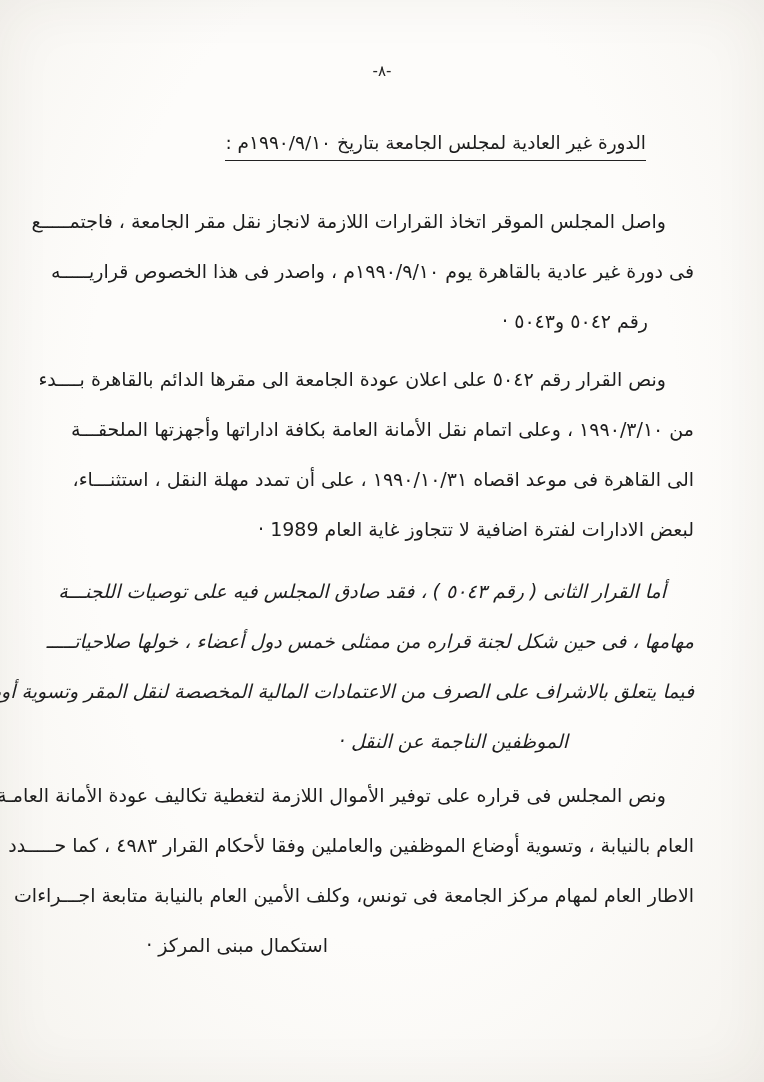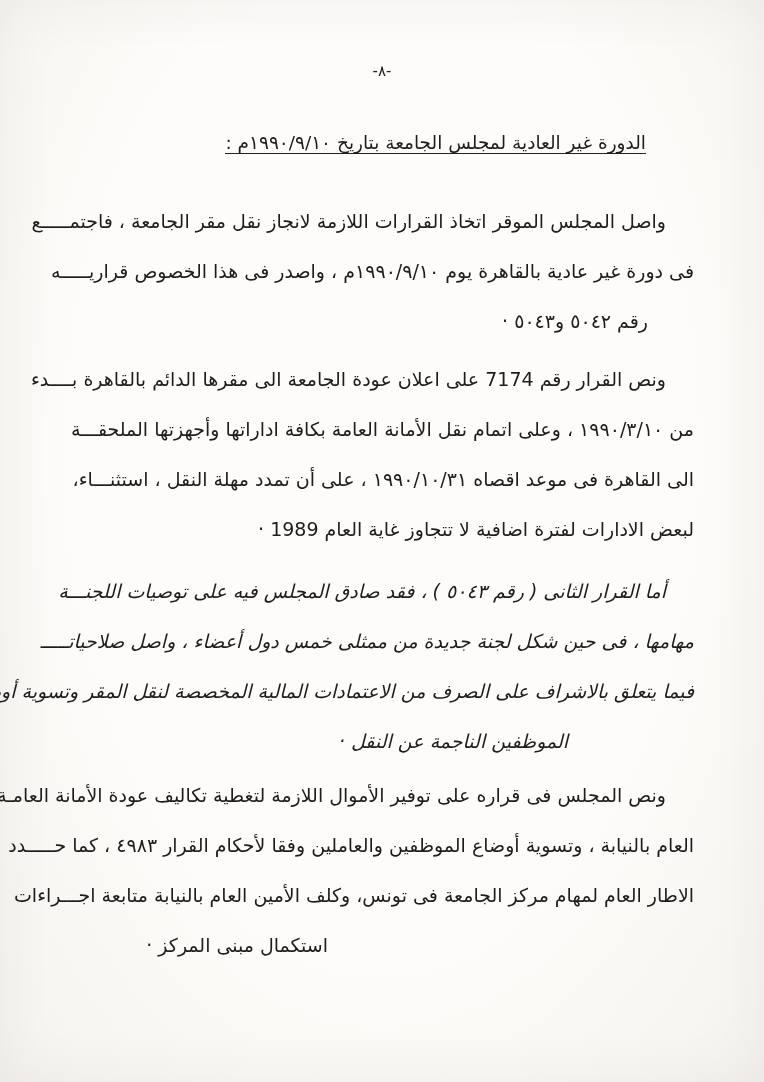--- a/index.html
+++ b/index.html
@@ -32,20 +32,21 @@
   .title {
     margin: 48px 0 0;
     padding-right: 48px;
     font-size: 18.5px;
     font-weight: normal;
     line-height: 30px;
     white-space: nowrap;
   }
   .title .u {
     border-bottom: 1.5px solid #222;
+    padding-bottom: 7px;
   }
   .para { margin: 0; }
   .para-1 { margin-top: 38px; }
   .para-2 { margin-top: 8px; }
   .para-3 { margin-top: 12px; font-style: italic; }
   .para-4 { margin-top: 4px; }
   .line {
     font-size: 19px;
     line-height: 50px;
     white-space: nowrap;
@@ -70,29 +71,29 @@
 
     <h1 class="title"><span class="u">الدورة غير العادية لمجلس الجامعة بتاريخ ١٩٩٠/٩/١٠م :</span></h1>
 
     <div class="para para-1">
       <div class="line ind-first">واصل المجلس الموقر اتخاذ القرارات اللازمة لانجاز نقل مقر الجامعة ، فاجتمـــــع</div>
       <div class="line">فى دورة غير عادية بالقاهرة يوم ١٩٩٠/٩/١٠م ، واصدر فى هذا الخصوص قراريـــــه</div>
       <div class="line ind-sm">رقم ٥٠٤٢ و٥٠٤٣ ·</div>
     </div>
 
     <div class="para para-2">
-      <div class="line ind-first">ونص القرار رقم 7174 على اعلان عودة الجامعة الى مقرها الدائم بالقاهرة بــــدء</div>
+      <div class="line ind-first">ونص القرار رقم ٥٠٤٢ على اعلان عودة الجامعة الى مقرها الدائم بالقاهرة بــــدء</div>
       <div class="line">من ١٩٩٠/٣/١٠ ، وعلى اتمام نقل الأمانة العامة بكافة اداراتها وأجهزتها الملحقـــة</div>
       <div class="line">الى القاهرة فى موعد اقصاه ١٩٩٠/١٠/٣١ ، على أن تمدد مهلة النقل ، استثنـــاء،</div>
       <div class="line">لبعض الادارات لفترة اضافية لا تتجاوز غاية العام 1989 ·</div>
     </div>
 
     <div class="para para-3">
       <div class="line ind-first">أما القرار الثانى ( رقم ٥٠٤٣ ) ، فقد صادق المجلس فيه على توصيات اللجنـــة</div>
-      <div class="line">مهامها ، فى حين شكل لجنة جديدة من ممثلى خمس دول أعضاء ، واصل صلاحياتـــــ</div>
+      <div class="line">مهامها ، فى حين شكل لجنة قراره من ممثلى خمس دول أعضاء ، خولها صلاحياتـــــ</div>
       <div class="line">فيما يتعلق بالاشراف على الصرف من الاعتمادات المالية المخصصة لنقل المقر وتسوية أوضـاع</div>
       <div class="line ind-md">الموظفين الناجمة عن النقل ·</div>
     </div>
 
     <div class="para para-4">
       <div class="line ind-first">ونص المجلس فى قراره على توفير الأموال اللازمة لتغطية تكاليف عودة الأمانة العامـة</div>
       <div class="line">العام بالنيابة ، وتسوية أوضاع الموظفين والعاملين وفقا لأحكام القرار ٤٩٨٣ ، كما حـــــدد</div>
       <div class="line">الاطار العام لمهام مركز الجامعة فى تونس، وكلف الأمين العام بالنيابة متابعة اجـــراءات</div>
       <div class="line ind-lg">استكمال مبنى المركز ·</div>
     </div>

